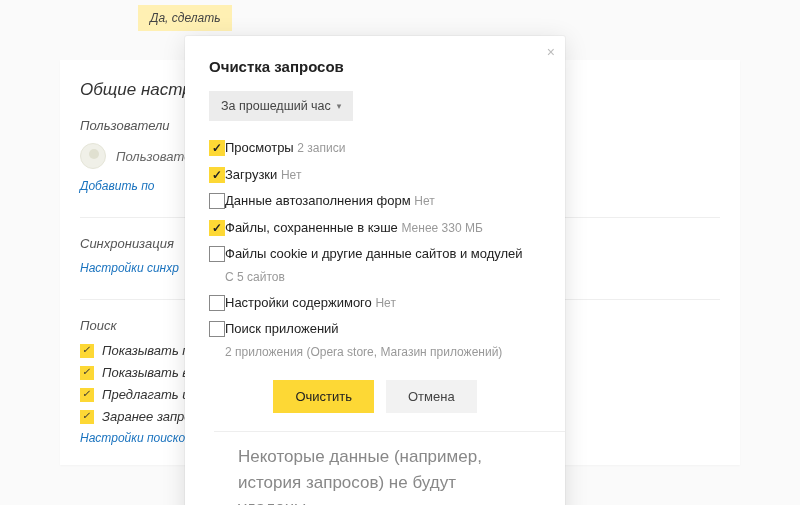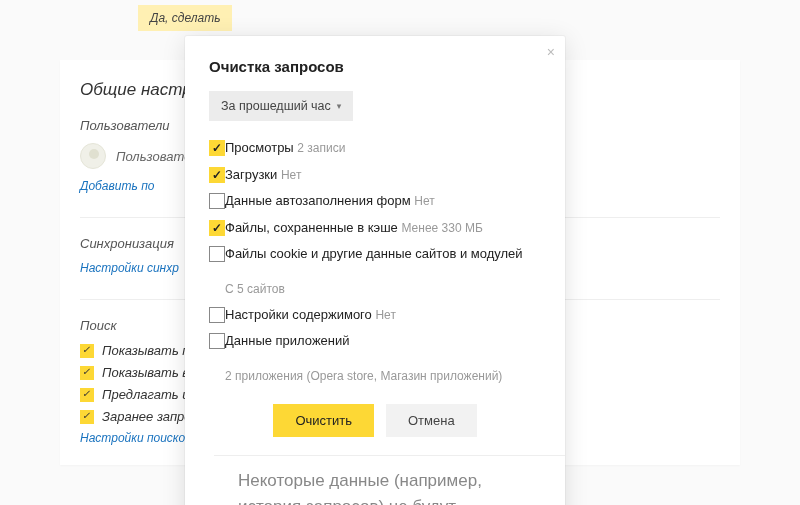--- a/index.html
+++ b/index.html
@@ -168,21 +168,21 @@
       font-size: 13px;
       color: #222;
       line-height: 1.35;
     }
     .opt-sub {
       font-size: 12px;
       color: #999;
     }
     .opt-sub-block {
       display: block;
-      margin-top: 18px;
+      margin-top: 6px;
     }
     .modal-actions {
       display: flex;
       justify-content: center;
       gap: 12px;
       margin-top: 20px;
     }
     .btn {
       padding: 9px 22px;
       font-size: 13px;
@@ -274,21 +274,21 @@
         <div class="opt-row">
           <span class="chk"></span>
           <div class="opt-text"><span>Файлы cookie и другие данные сайтов и модулей</span><span class="opt-sub opt-sub-block">С 5 сайтов</span></div>
         </div>
         <div class="opt-row">
           <span class="chk"></span>
           <div class="opt-text"><span>Настройки содержимого</span> <span class="opt-sub">Нет</span></div>
         </div>
         <div class="opt-row">
           <span class="chk"></span>
-          <div class="opt-text"><span>Данные приложений</span><span class="opt-sub opt-sub-block">2 приложения (Opera store, Магазин приложений)</span></div>
+          <div class="opt-text"><span>Поиск приложений</span><span class="opt-sub opt-sub-block">2 приложения (Opera store, Магазин приложений)</span></div>
         </div>
       </div>
 
     <div class="modal-actions">
       <button class="btn btn-primary">Очистить</button>
       <button class="btn btn-secondary">Отмена</button>
     </div>
   </div>
   <div class="modal-footer">
     <span>Некоторые данные (например, история запросов) не будут удалены.</span><br>

